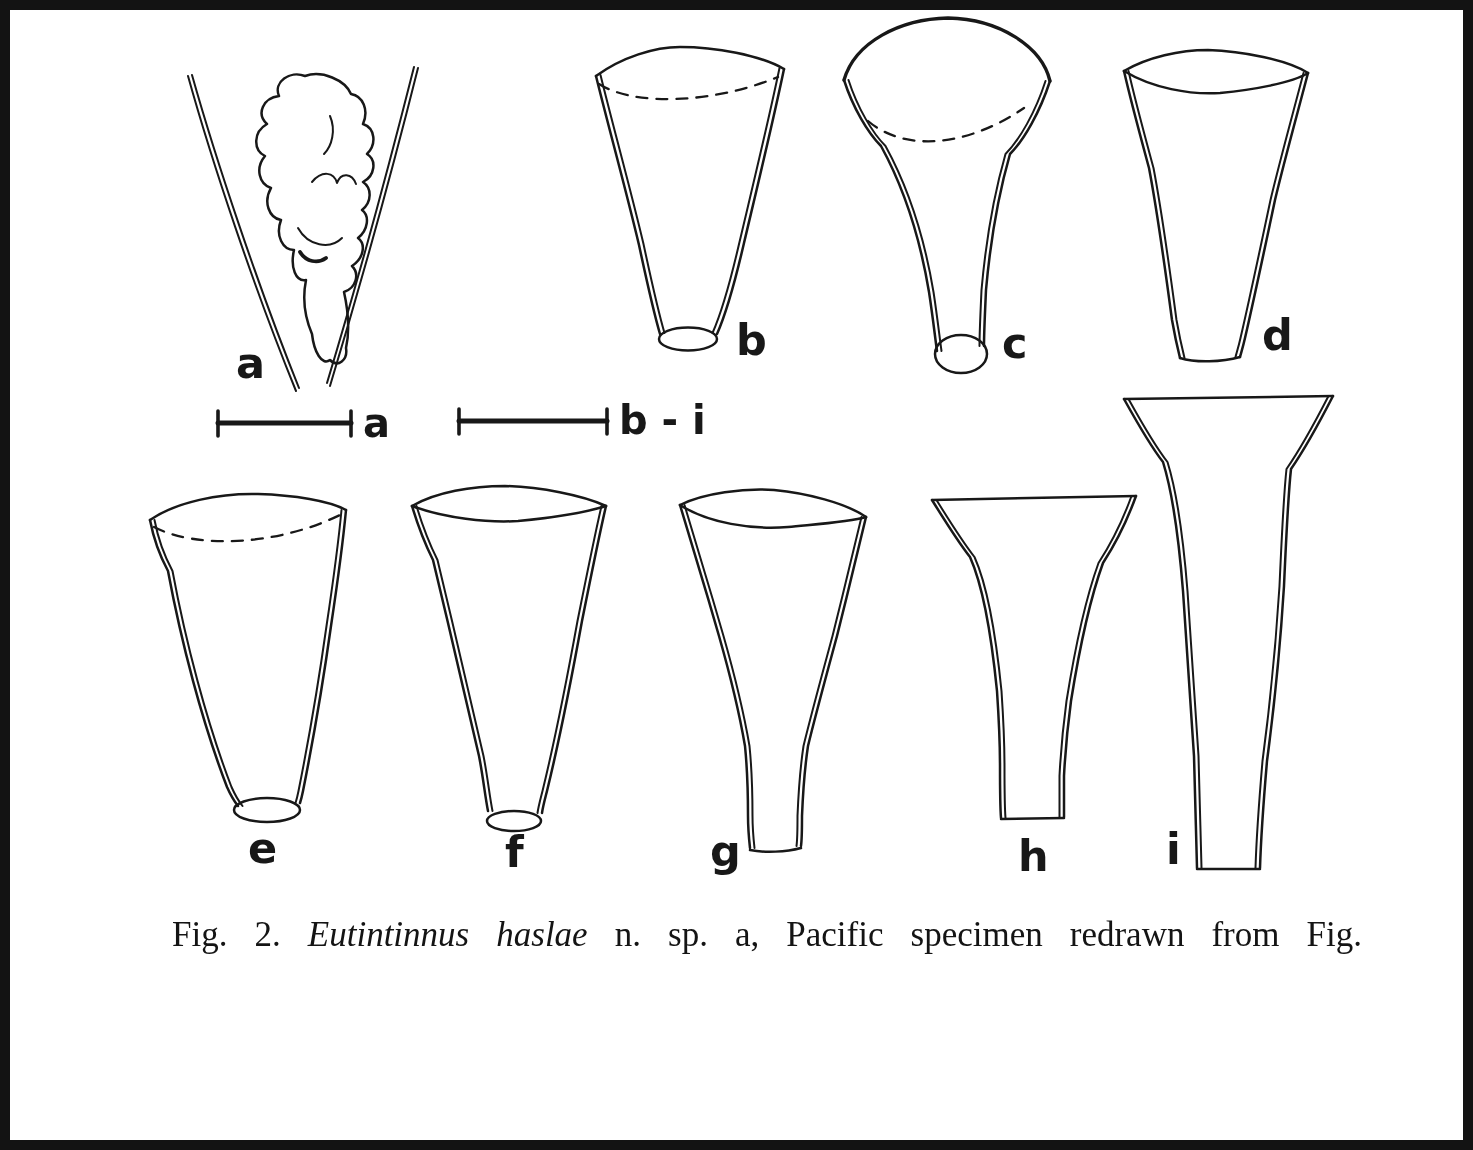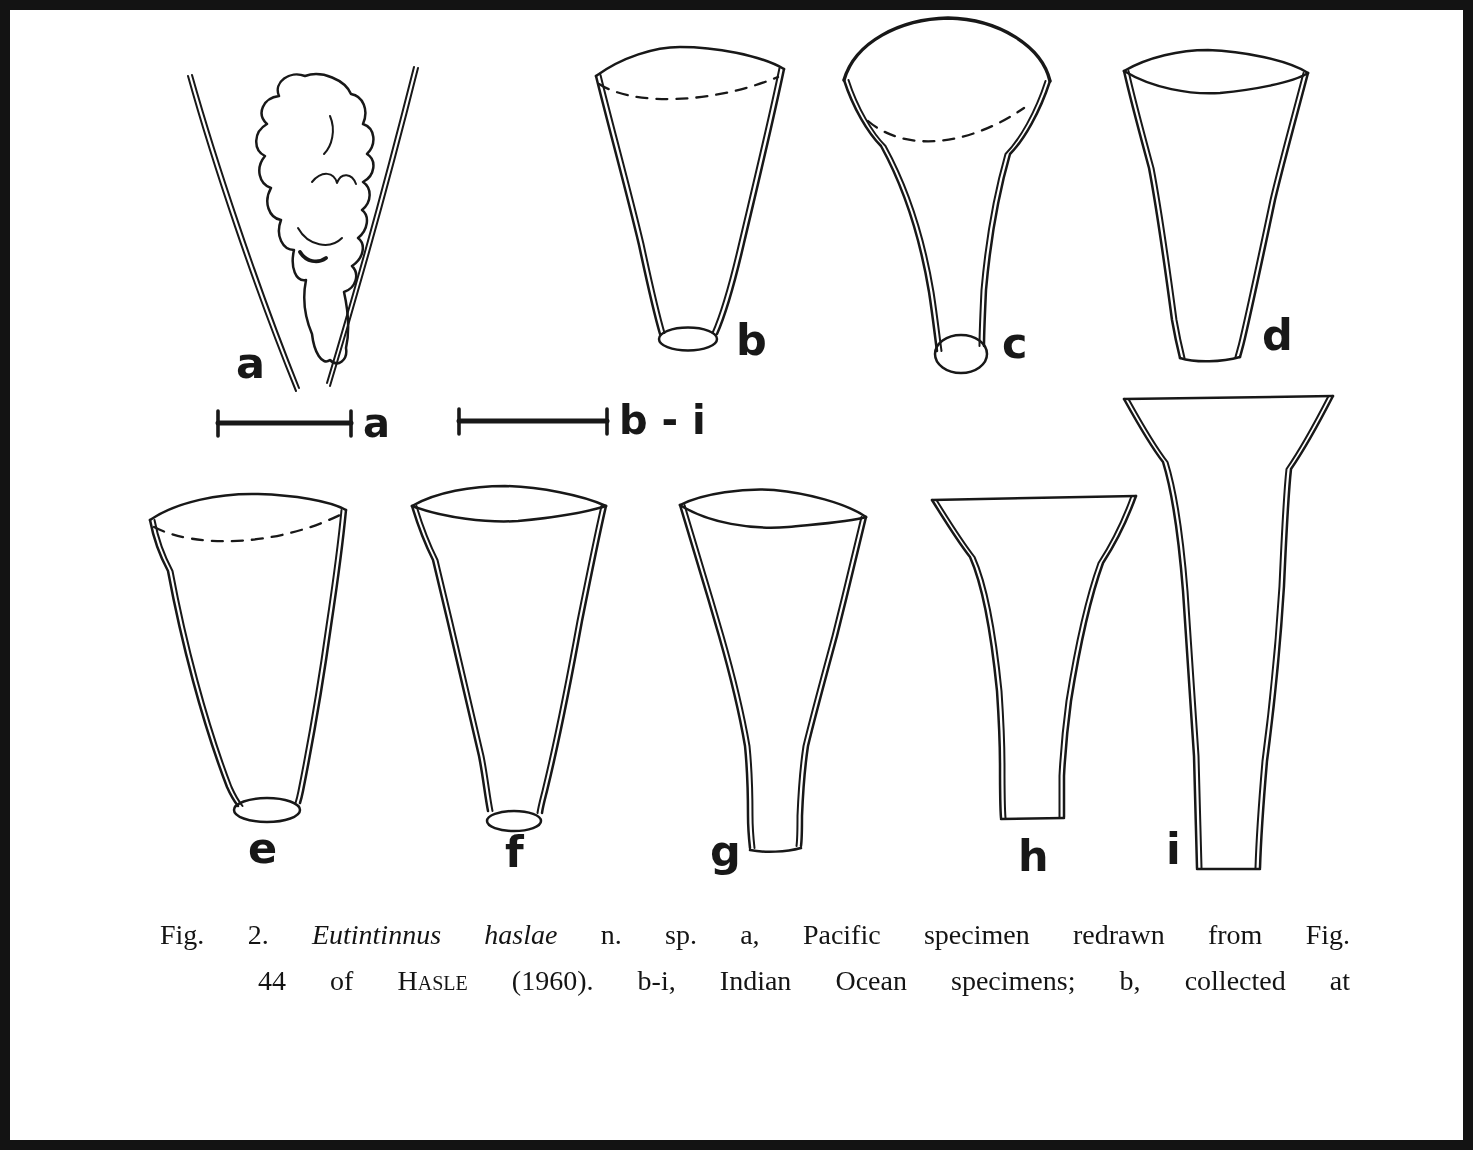--- a/index.html
+++ b/index.html
@@ -13,22 +13,22 @@
   .ink{fill:none;stroke:#181818;stroke-width:2.5;stroke-linecap:round;stroke-linejoin:round;}
   .thin{stroke-width:2;}
   .dashed{stroke-dasharray:11 9;stroke-width:2.3;}
   .bold{stroke-width:3.4;}
   .heavier{stroke-width:3.8;}
   .sb{stroke-width:5;}
   .sbt{stroke-width:3.6;}
   text.lbl{font-family:"DejaVu Sans","Liberation Sans",sans-serif;font-weight:bold;
     font-size:43px;fill:#181818;}
   text.lbl.sm{font-size:40px;}
-  .caption{position:absolute;left:160px;top:912px;width:1190px;
-    font-size:28px;line-height:46px;}
+  .caption{position:absolute;left:172px;top:912px;width:1190px;
+    font-size:35px;line-height:46px;}
   .cl{margin:0;text-align:justify;text-align-last:justify;padding-left:98px;}
   .cl.first{padding-left:0;}
   .cl.last{text-align-last:left;}
   .it{font-style:italic;}
   .sc{font-variant:small-caps;}
 </style>
 </head>
 <body>
 
 <div class="page">
@@ -141,17 +141,16 @@
       <path class="ink thin" transform="translate(4.5,0)" d="M1124,399 C1139,426 1152,448 1163,462 C1172,491 1179,541 1183,591 C1187,651 1191,711 1194,756 C1195,791 1196,831 1197,868"></path>
       <path class="ink" d="M1333,396 C1315,431 1300,456 1291,469 C1288,496 1286,541 1284,586 C1280,651 1273,716 1267,761 C1264,796 1261,836 1260,868"></path>
       <path class="ink thin" transform="translate(-4.5,0)" d="M1333,396 C1315,431 1300,456 1291,469 C1288,496 1286,541 1284,586 C1280,651 1273,716 1267,761 C1264,796 1261,836 1260,868"></path>
       <path class="ink" d="M1197,869 L1260,869"></path>
       <text class="lbl" x="1166" y="864">i</text>
     </g>
   </svg>
 
   <div class="caption">
     <p class="cl first"><span>Fig. 2. </span><span class="it">Eutintinnus haslae</span><span> n. sp.  a, Pacific specimen redrawn from Fig.</span></p>
-    <p class="cl"><span>44 of </span><span class="sc">Hasle</span><span> (1960).  b-i, Indian Ocean specimens;  b, collected at</span></p>
   </div>
 
   <div class="frame"></div>
 </div>
 
 </body></html>

